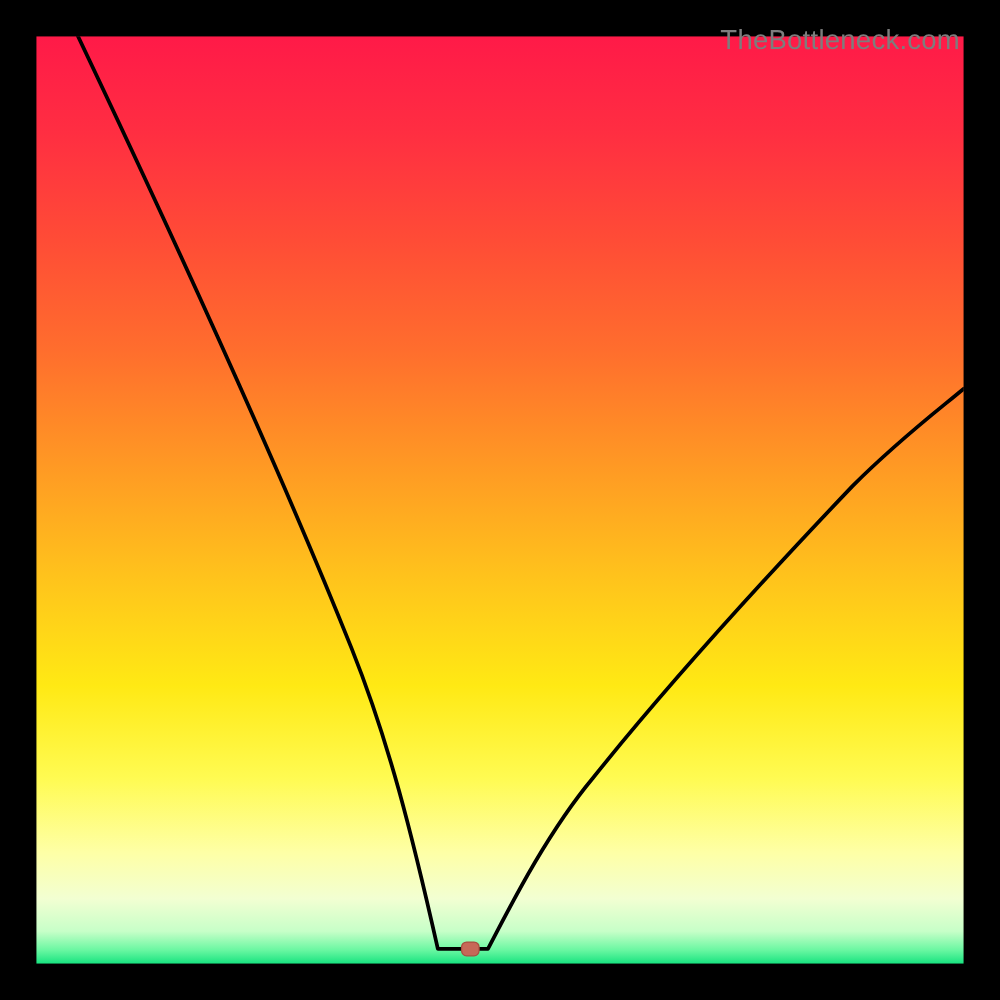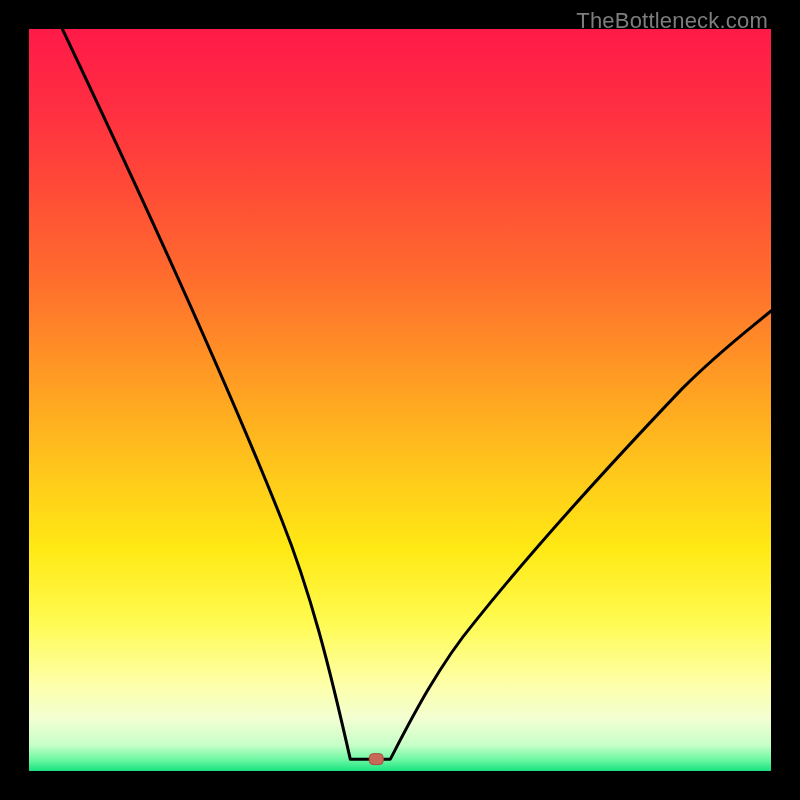--- a/index.html
+++ b/index.html
@@ -21,21 +21,21 @@
   }
   .plot {
     position: absolute;
     left: 0;
     top: 0;
     width: 742px;
     height: 742px;
   }
   .watermark {
     position: absolute;
-    top: 8px;
+    top: 19px;
     right: 32px;
     color: #7d7d7d;
     font-size: 22px;
     font-weight: 500;
     letter-spacing: 0.2px;
     margin-left: 25px;
   }
 </style>
 </head>
 <body>

